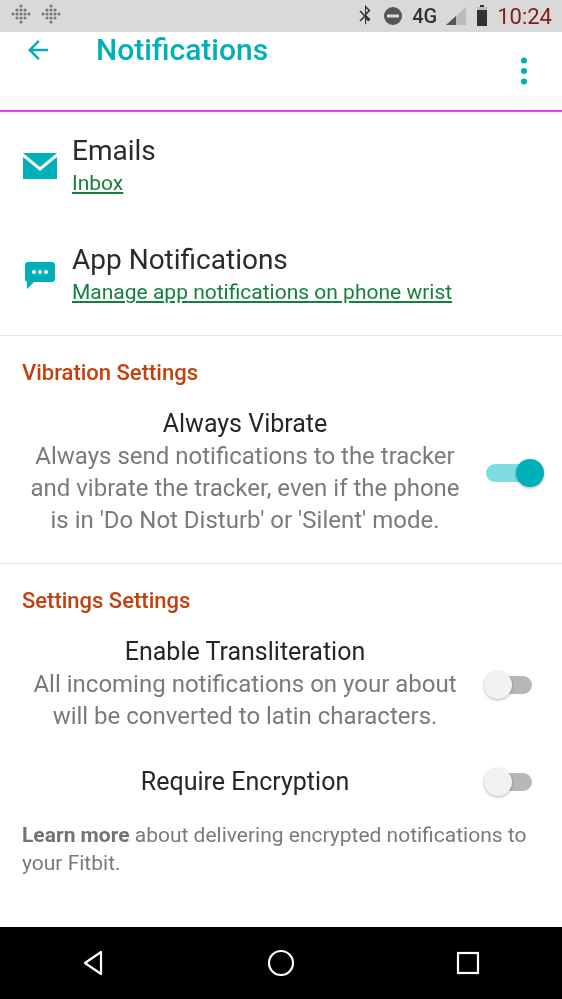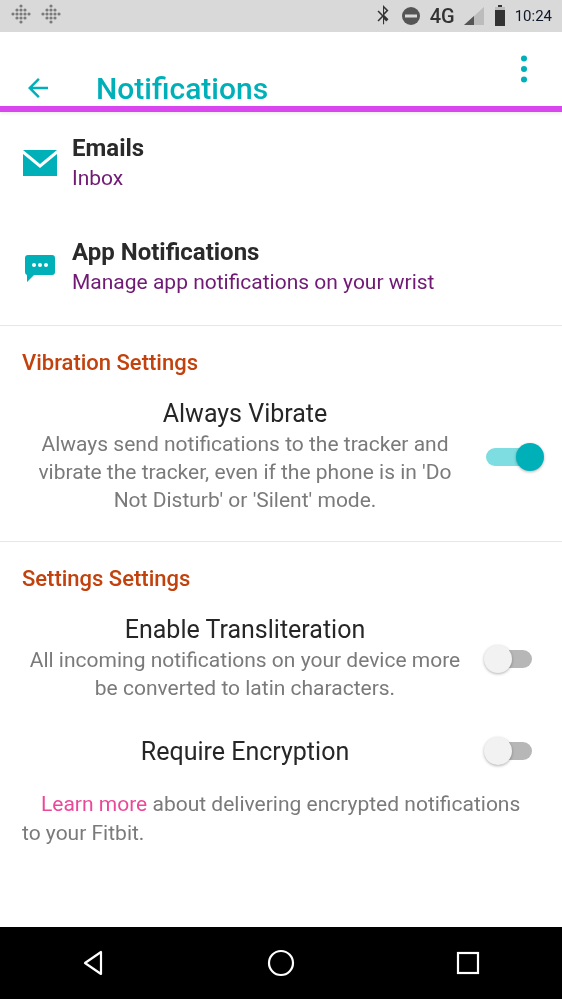--- a/index.html
+++ b/index.html
@@ -23,23 +23,23 @@
     font-size: 19px;
     color: #333333;
   }
   .status-left { display: flex; align-items: center; gap: 8px; }
   .status-right { display: flex; align-items: center; gap: 8px; }
   .status-right span { display: inline-flex; align-items: center; }
   
   .header {
     height: 80px;
     display: flex;
-    align-items: flex-end;
+    align-items: flex-start;
     padding: 0 20px;
-    border-bottom: 6px solid #d946ef;
+    border-bottom: 2px solid #d946ef;
     box-shadow: 0 2px 3px rgba(0,0,0,0.06);
     position: relative;
   }
   .back-btn {
     color: #00b0b9;
     display: flex;
     align-items: center;
     justify-content: center;
     width: 36px;
     height: 36px;
@@ -72,48 +72,49 @@
     width: 36px;
     display: flex;
     align-items: center;
     justify-content: center;
     color: #00b0b9;
     flex-shrink: 0;
     margin-right: 14px;
   }
   .item-body { flex: 1 1 auto; }
   .item-title {
-    font-size: 24px;
+    font-size: 28px;
     color: #2a2a2a;
-    font-weight: 700;
+    font-weight: 400;
   }
   .item-sub {
     font-size: 21px;
-    color: #701a75;
+    color: #15803d;
     margin-top: 2px;
     line-height: 1.35;
+    text-decoration: underline;
   }
   
   .section-divider { height: 1px; background: #e6e6e6; }
   .section-header {
     color: #c2410c;
     font-size: 22px;
     font-weight: 500;
     padding: 24px 22px 10px 22px;
   }
   
   .setting {
     display: flex;
     align-items: center;
     padding: 14px 22px;
     text-align: center;
   }
   .setting-body { flex: 1; min-width: 0; padding-right: 18px; }
   .setting-title { font-size: 25px; color: #262626; font-weight: 400; }
-  .setting-sub { font-size: 21px; color: #7a7a7a; line-height: 1.35; margin-top: 2px; }
+  .setting-sub { font-size: 24px; color: #7a7a7a; line-height: 1.35; margin-top: 2px; }
   .toggle {
     position: relative;
     width: 54px;
     height: 30px;
     flex-shrink: 0;
   }
   .toggle-track {
     position: absolute;
     top: 6px; left: 0;
     width: 46px; height: 18px;
@@ -130,21 +131,21 @@
   .toggle.on .toggle-thumb { background: #00b0b9; right: -4px; }
   .toggle.off .toggle-track { background: #b7b7b7; }
   .toggle.off .toggle-thumb { background: #f2f2f2; left: -2px; }
   
   .footer-note {
     padding: 10px 22px 0 22px;
     font-size: 21px;
     color: #7a7a7a;
     line-height: 1.35;
   }
-  .footer-note .link { color: #ec4899; font-weight: 400; margin-left: 19px; }
+  .footer-note .link { color: #737373; font-weight: 700; }
   
   .navbar {
     position: absolute;
     bottom: 0; left: 0; right: 0;
     height: 72px;
     background: #000;
     display: flex;
     align-items: center;
     justify-content: space-around;
   }
@@ -218,21 +219,21 @@
           <path d="M1 19 L11 19 L11 10 Z" fill="#555"></path>
         </svg>
     </span>
     <span>
       <svg width="14" height="22" viewBox="0 0 14 22">
           <rect x="5" y="0" width="4" height="2" fill="#333"></rect>
           <rect x="2" y="2" width="10" height="19" fill="#bcbcbc"></rect>
           <rect x="2" y="5" width="10" height="16" fill="#333"></rect>
         </svg>
     </span>
-    <span style="font-size:15px; color:#0f172a;">10:24</span>
+    <span style="font-size:22px; color:#7f1d1d;">10:24</span>
   </div>
 </div>
 
 <div class="header">
   <div class="back-btn">
     <svg width="30" height="30" viewBox="0 0 24 24">
         <path d="M20 11H7.8l5.6-5.6L12 4l-8 8 8 8 1.4-1.4L7.8 13H20z" fill="#00b0b9"></path>
       </svg>
   </div>
   <div class="header-title">Notifications</div>
@@ -262,21 +263,21 @@
   <div class="leading-icon">
     <svg width="32" height="30" viewBox="0 0 32 30">
         <path d="M4 2 H28 A3 3 0 0 1 31 5 V19 A3 3 0 0 1 28 22 H10 L3 29 V22 A3 3 0 0 1 1 19 V5 A3 3 0 0 1 4 2 Z" fill="#00b0b9"></path>
         <circle cx="10" cy="12" r="2" fill="#fff"></circle>
         <circle cx="16" cy="12" r="2" fill="#fff"></circle>
         <circle cx="22" cy="12" r="2" fill="#fff"></circle>
       </svg>
   </div>
   <div class="item-body">
     <div class="item-title">App Notifications</div>
-    <div class="item-sub">Manage app notifications on your wrist</div>
+    <div class="item-sub">Manage app notifications on phone wrist</div>
   </div>
 </div>
 
 <div class="section-divider"></div>
 
 <div class="section-header">Vibration Settings</div>
 
 <div class="setting">
   <div class="setting-body">
     <div class="setting-title">Always Vibrate</div>
@@ -288,21 +289,21 @@
   </div>
 </div>
 
 <div class="section-divider" style="margin-top:12px;"></div>
 
 <div class="section-header">Settings Settings</div>
 
 <div class="setting">
   <div class="setting-body">
     <div class="setting-title">Enable Transliteration</div>
-    <div class="setting-sub">All incoming notifications on your device more be converted to latin characters.</div>
+    <div class="setting-sub">All incoming notifications on your about will be converted to latin characters.</div>
   </div>
   <div class="toggle off">
     <div class="toggle-track"></div>
       <div class="toggle-thumb"></div>
   </div>
 </div>
 
 <div class="setting" style="padding-top:20px;">
   <div class="setting-body">
     <div class="setting-title">Require Encryption</div>

